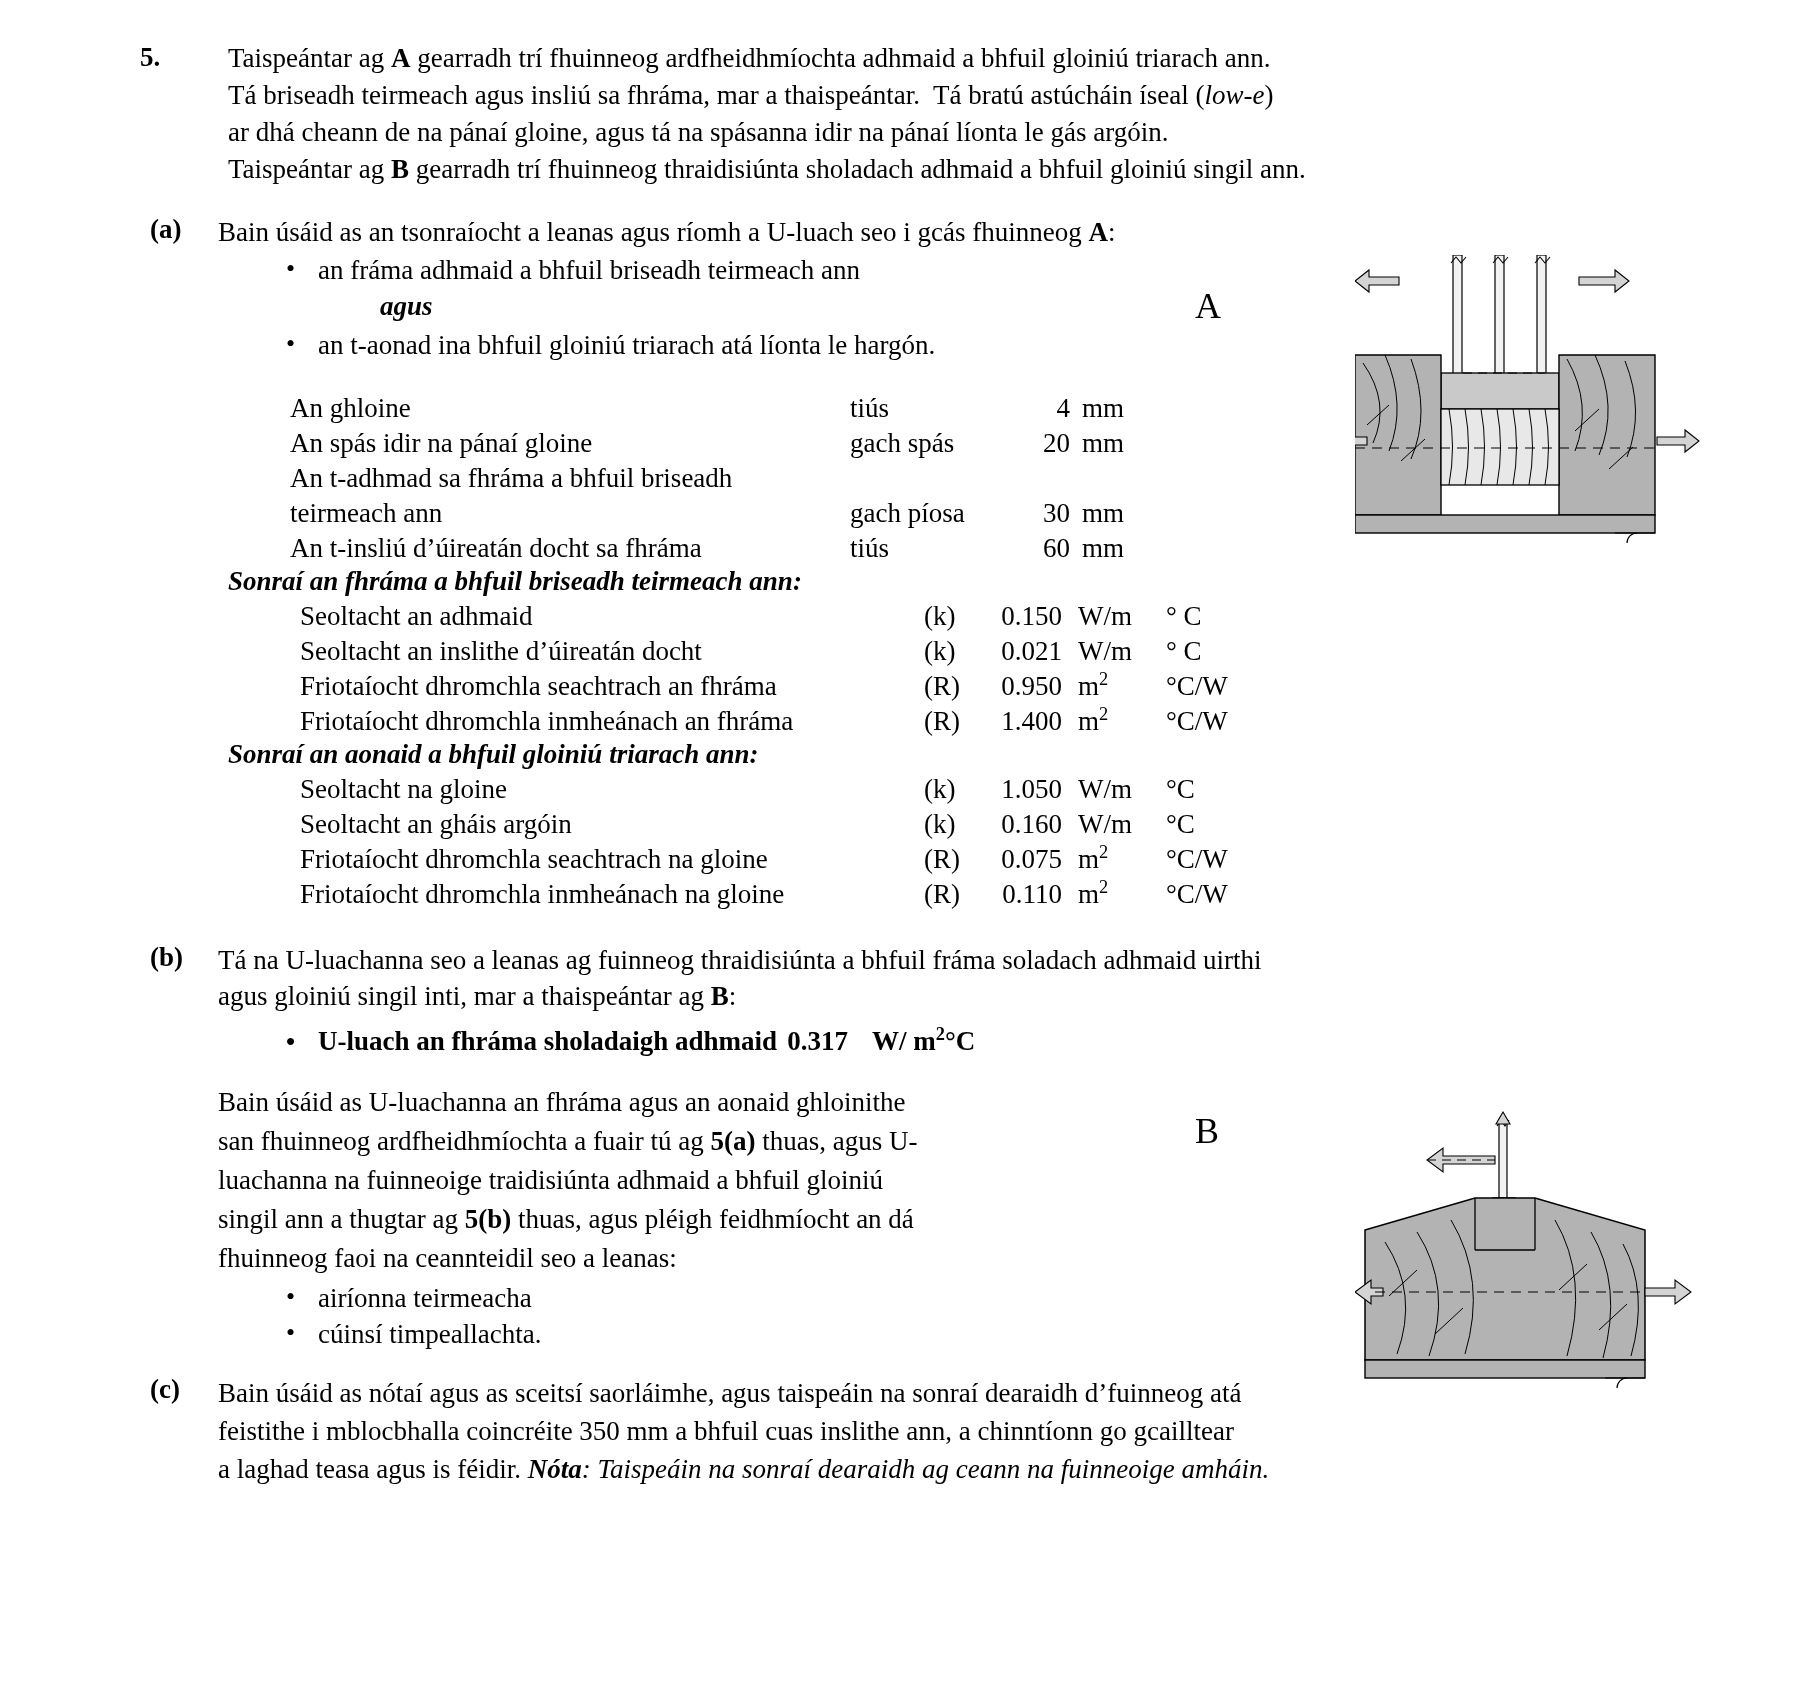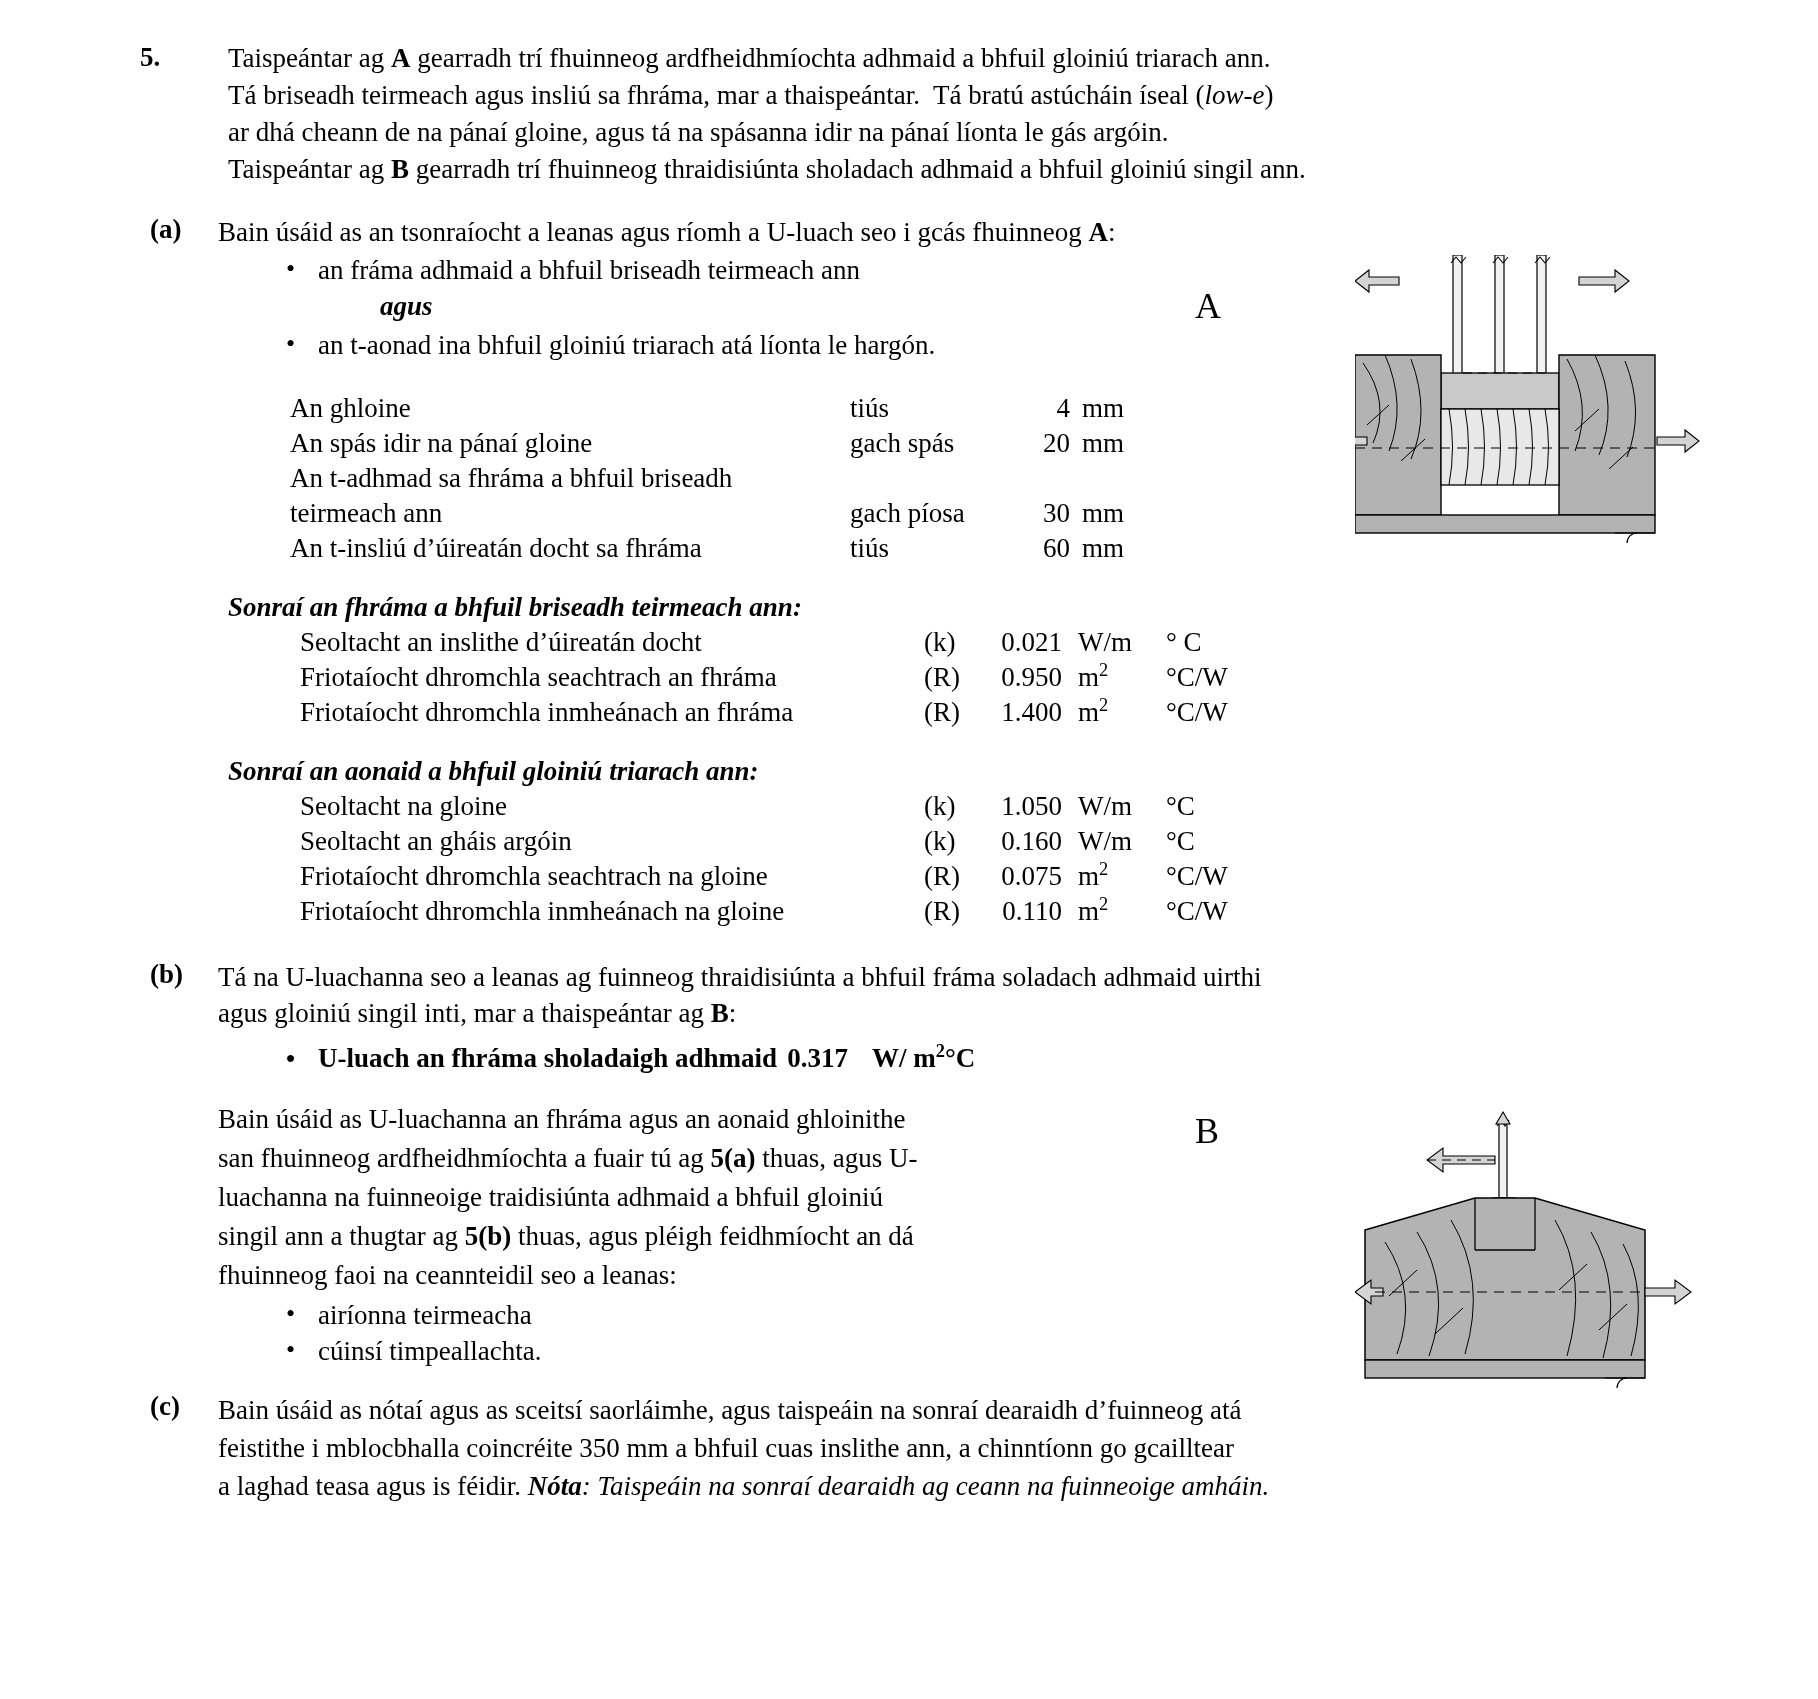--- a/index.html
+++ b/index.html
@@ -98,21 +98,20 @@
   table.spec td.desc { width: 560px; }
   table.spec td.mid  { width: 148px; }
   table.spec td.val  { text-align: right; width: 72px; }
   table.spec td.unit { padding-left: 12px; }
 
   
   .subhead {
     font-weight: bold;
     font-style: italic;
     font-size: 27px;
-    margin-top: 26px;
     margin-left: 0px;
   }
   table.data {
     border-collapse: collapse;
     margin-top: 2px;
     margin-left: 72px;
     font-size: 27px;
   }
   table.data td {
     line-height: 35px;
@@ -234,20 +233,27 @@
         </tr>
       </tbody>
         </table>
     </div>
   </div>
 
   <div style="margin-left:88px;">
     <div class="subhead">Sonraí an fhráma a bhfuil briseadh teirmeach ann:</div>
     <table class="data">
       <tbody>
+          <tr>
+        <td class="d">Seoltacht an adhmaid</td>
+        <td class="sym">(k)</td>
+        <td class="num">0.150</td>
+        <td class="u1"><span>W/m</span><sup></sup></td>
+        <td class="u2">° C</td>
+      </tr>
       <tr>
         <td class="d">Seoltacht an inslithe d’úireatán docht</td>
         <td class="sym">(k)</td>
         <td class="num">0.021</td>
         <td class="u1"><span>W/m</span><sup></sup></td>
         <td class="u2">° C</td>
       </tr>
       <tr>
         <td class="d">Friotaíocht dhromchla seachtrach an fhráma</td>
         <td class="sym">(R)</td>

